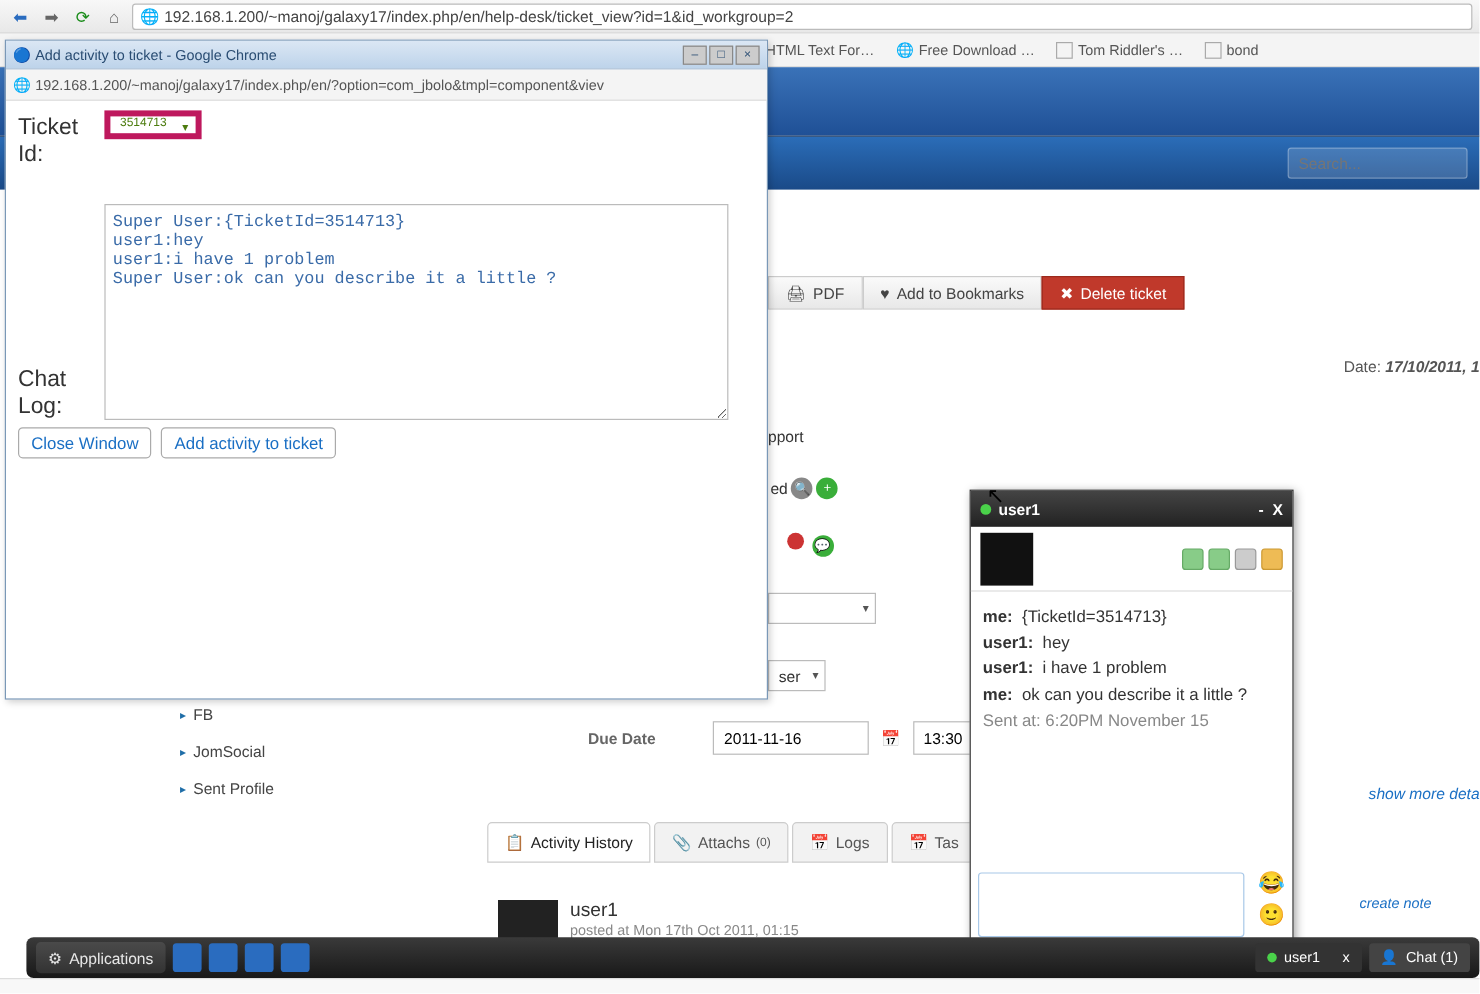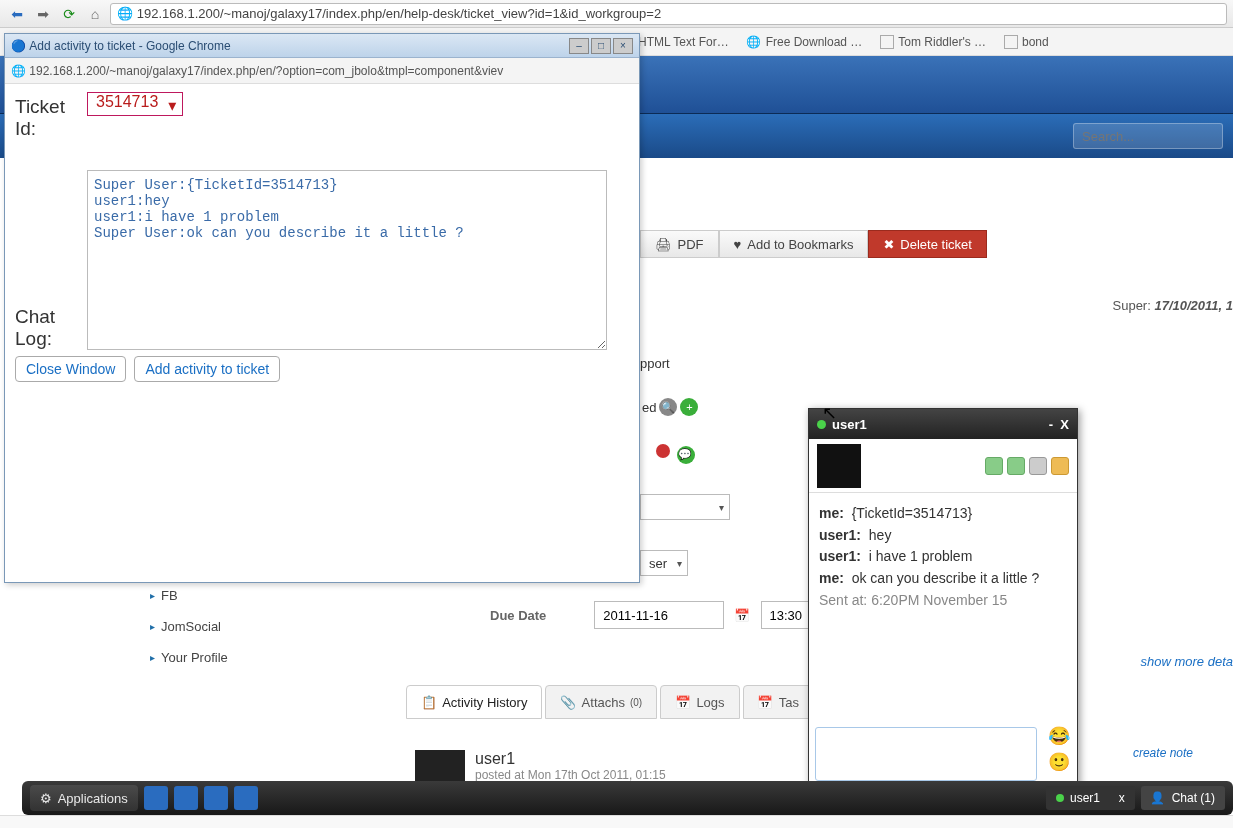--- a/index.html
+++ b/index.html
@@ -39,21 +39,21 @@
 .txtinput{height:28px;border:1px solid #bbb;padding:0 8px;font-size:13px}
 .show-more{position:absolute;right:0;top:654px;color:#1a6fc4;font-style:italic;font-size:13px}
 .popup{position:absolute;left:4px;top:33px;width:636px;height:550px;background:#fff;border:1px solid #7a98b7;box-shadow:2px 2px 6px rgba(0,0,0,.2)}
 .popup-title{height:24px;background:linear-gradient(#dbe7f4,#bdd3ea);display:flex;align-items:center;padding:0 6px;font-size:12px;color:#2a4d73;border-bottom:1px solid #9bb3ce}
 .popup-title .wbtns{margin-left:auto;display:flex;gap:2px}
 .wbtn{width:20px;height:16px;background:#ccc;border:1px solid #888;font-size:10px;display:flex;align-items:center;justify-content:center}
 .popup-url{height:26px;display:flex;align-items:center;padding:0 6px;background:#f4f4f4;border-bottom:1px solid #ddd;font-size:12px;color:#555}
 .popup-body{padding:8px 10px}
 .prow{display:flex;align-items:flex-start;margin-bottom:6px}
 .plabel{width:72px;font-size:19px;color:#333;padding-top:4px}
-.ticket-dd{border:1px solid #be185d;height:24px;padding:0 24px 0 8px;position:relative;color:#b91c1c;font-size:16px}
+.ticket-dd{border:5px solid #be185d;height:24px;padding:0 24px 0 8px;position:relative;color:#4d7c0f;font-size:10px}
 .ticket-dd::after{content:"▾";position:absolute;right:6px;top:3px}
 .chatlog{width:520px;height:180px;border:1px solid #bbb;padding:6px;font-family:"Courier New",monospace;font-size:14px;color:#3a6ba8;resize:both;overflow:auto;white-space:pre}
 .pbtns{margin-top:6px;display:flex;gap:8px}
 .pbtn{border:1px solid #aaa;border-radius:4px;padding:4px 10px;color:#1a6fc4;background:#fff;font-size:14px}
 .chat-window{position:absolute;left:808px;top:408px;width:270px;background:#fff;border:1px solid #333;box-shadow:2px 2px 8px rgba(0,0,0,.4)}
 .chat-head{height:30px;background:linear-gradient(#444,#222);color:#fff;display:flex;align-items:center;padding:0 8px;font-size:13px;font-weight:bold}
 .chat-head .dot{width:9px;height:9px;border-radius:50%;background:#4ad24a;margin-right:6px}
 .chat-head .r{margin-left:auto;font-weight:bold}
 .chat-tools{height:54px;border-bottom:1px solid #ddd;display:flex;align-items:center;padding:0 8px;gap:4px}
 .chat-tools .ava{width:44px;height:44px;background:#111;margin-right:auto}
@@ -102,41 +102,41 @@
 <div class="joomla-bar2">
   <input class="search-box" placeholder="Search..." style="">
 </div>
 
 <div class="toolbar-buttons">
   <div class="tb-btn">🖨 <span>PDF</span></div>
   <div class="tb-btn">♥ <span>Add to Bookmarks</span></div>
   <div class="tb-btn del">✖ <span>Delete ticket</span></div>
 </div>
 
-<div class="date-label"><span>Super:</span> <b>17/10/2011, 1</b></div>
+<div class="date-label"><span>Date:</span> <b>17/10/2011, 1</b></div>
 
 <div class="field" style="left:640px;top:356px">pport</div>
 <div class="field" style="left:642px;top:398px;display:flex;align-items:center">
   <span>ed</span>
   <span class="icon-circ" style="background:#888">🔍</span>
   <span class="icon-circ" style="background:#3aae3a">+</span>
 </div>
 <div class="field" style="left:656px;top:444px">
   <span style="width:14px;height:14px;background:#c33;border-radius:50%;display:inline-block"></span>
   <span class="icon-circ" style="background:#3aae3a">💬</span>
 </div>
 <div class="field" style="left:640px;top:494px"><span class="dd" style="width:90px"></span></div>
 <div class="field" style="left:640px;top:550px"><span class="dd">
       <span>ser</span>
     </span></div>
 
 <div class="sidebar">
   <div class="side-item">FB</div>
   <div class="side-item">JomSocial</div>
-  <div class="side-item">Your Profile</div>
+  <div class="side-item">Sent Profile</div>
 </div>
 
 <div class="due-row">
   <span style="color:#666;font-weight:bold">Due Date</span>
   <div style="width:28px"></div>
   <input class="txtinput" style="width: 130px;" value="2011-11-16">
   <span>📅</span>
   <input class="txtinput" style="width: 54px;" value="13:30">
 </div>
 

